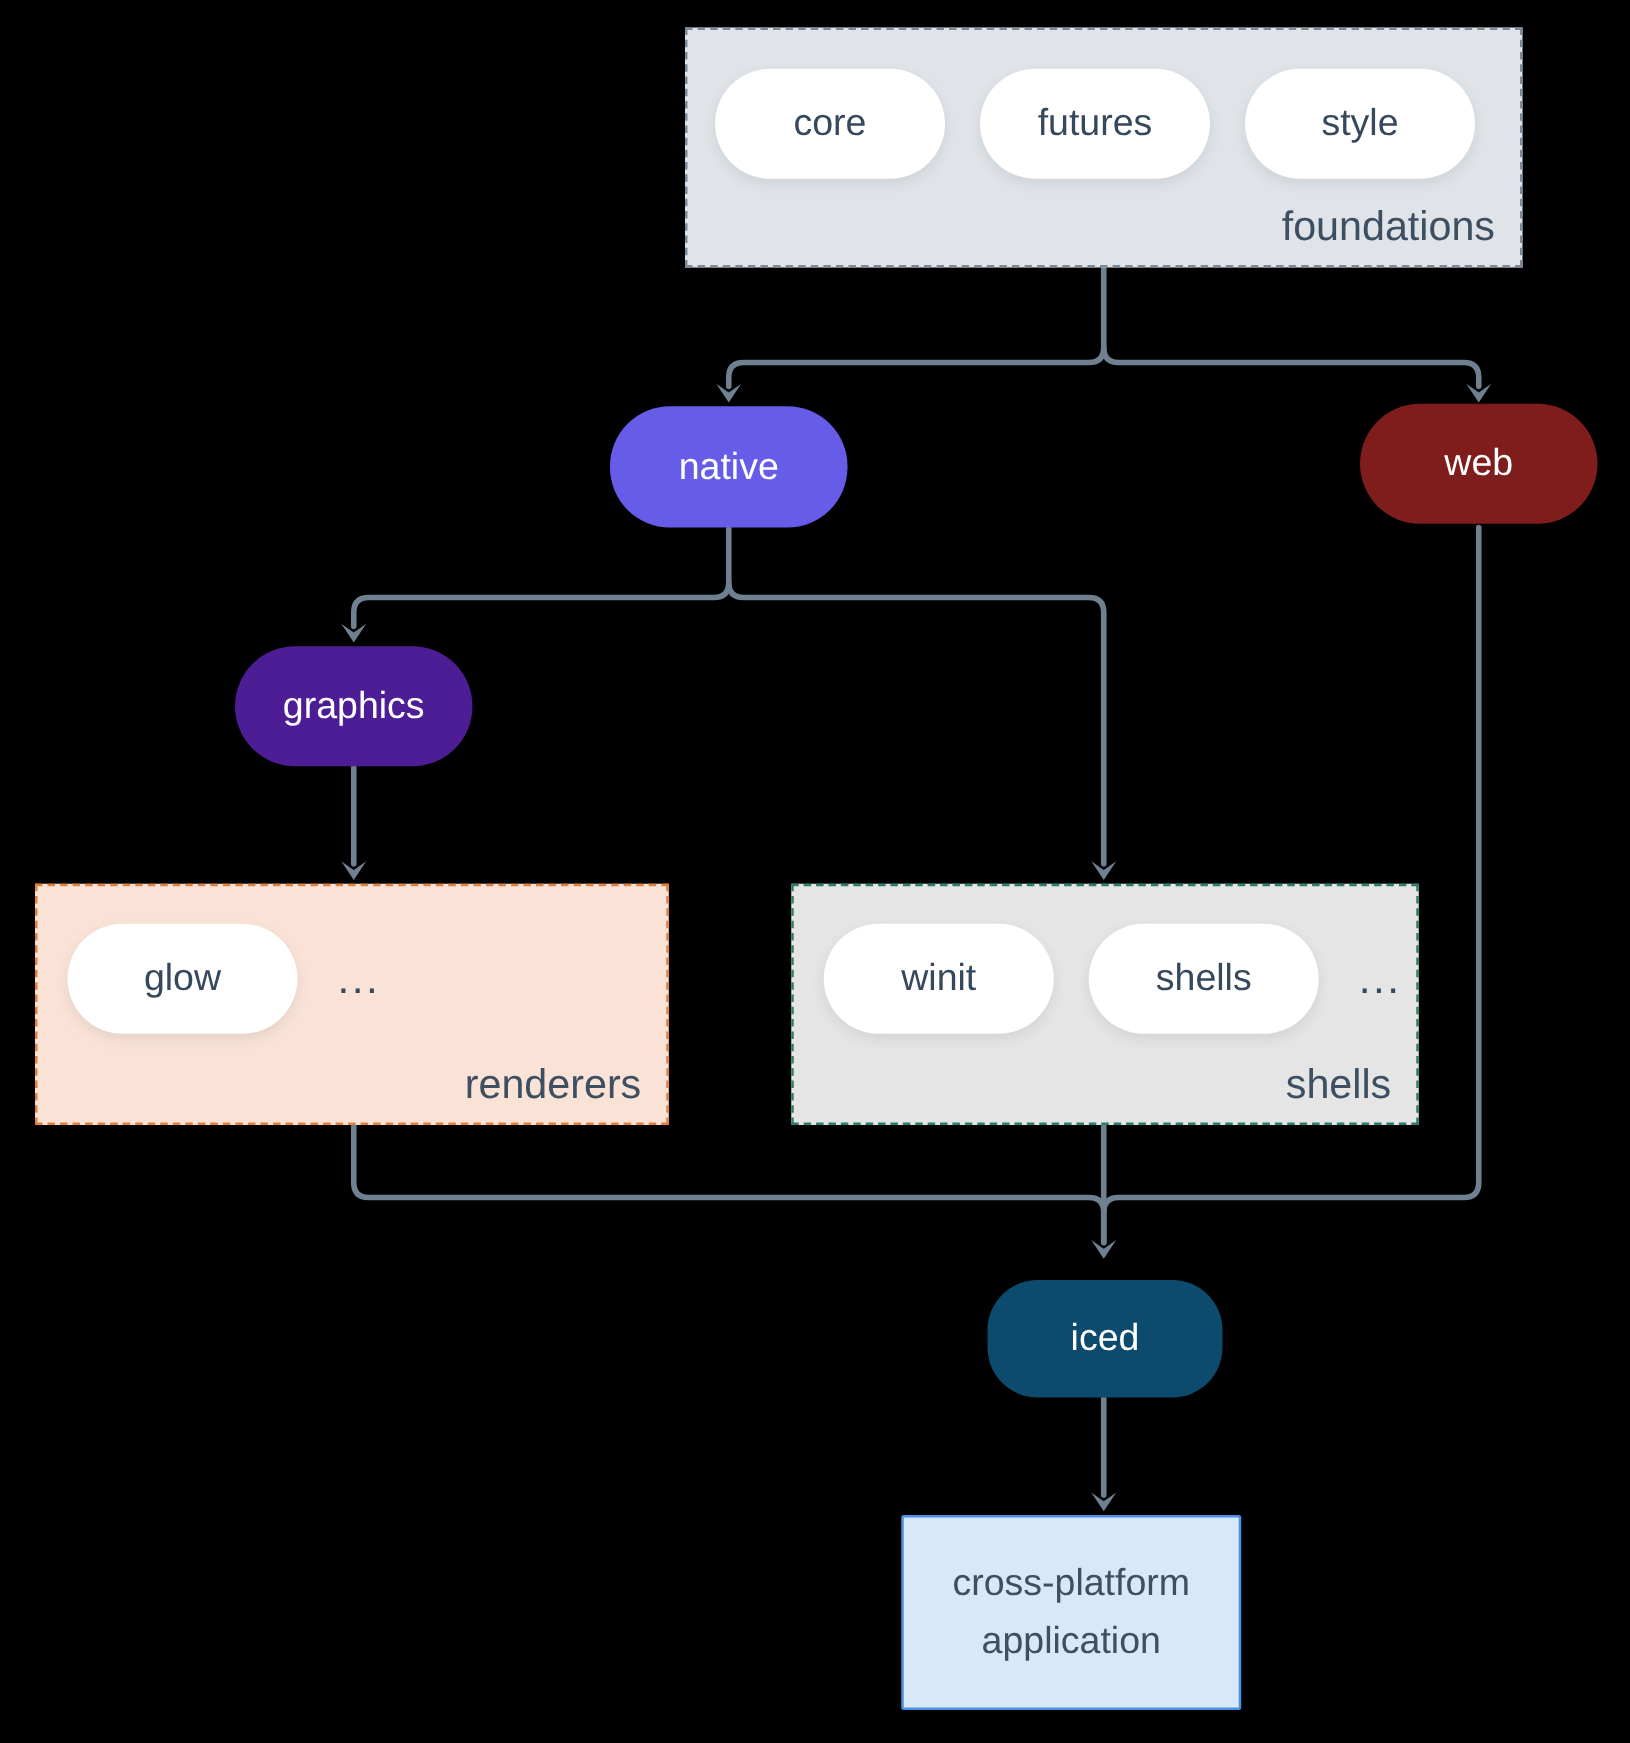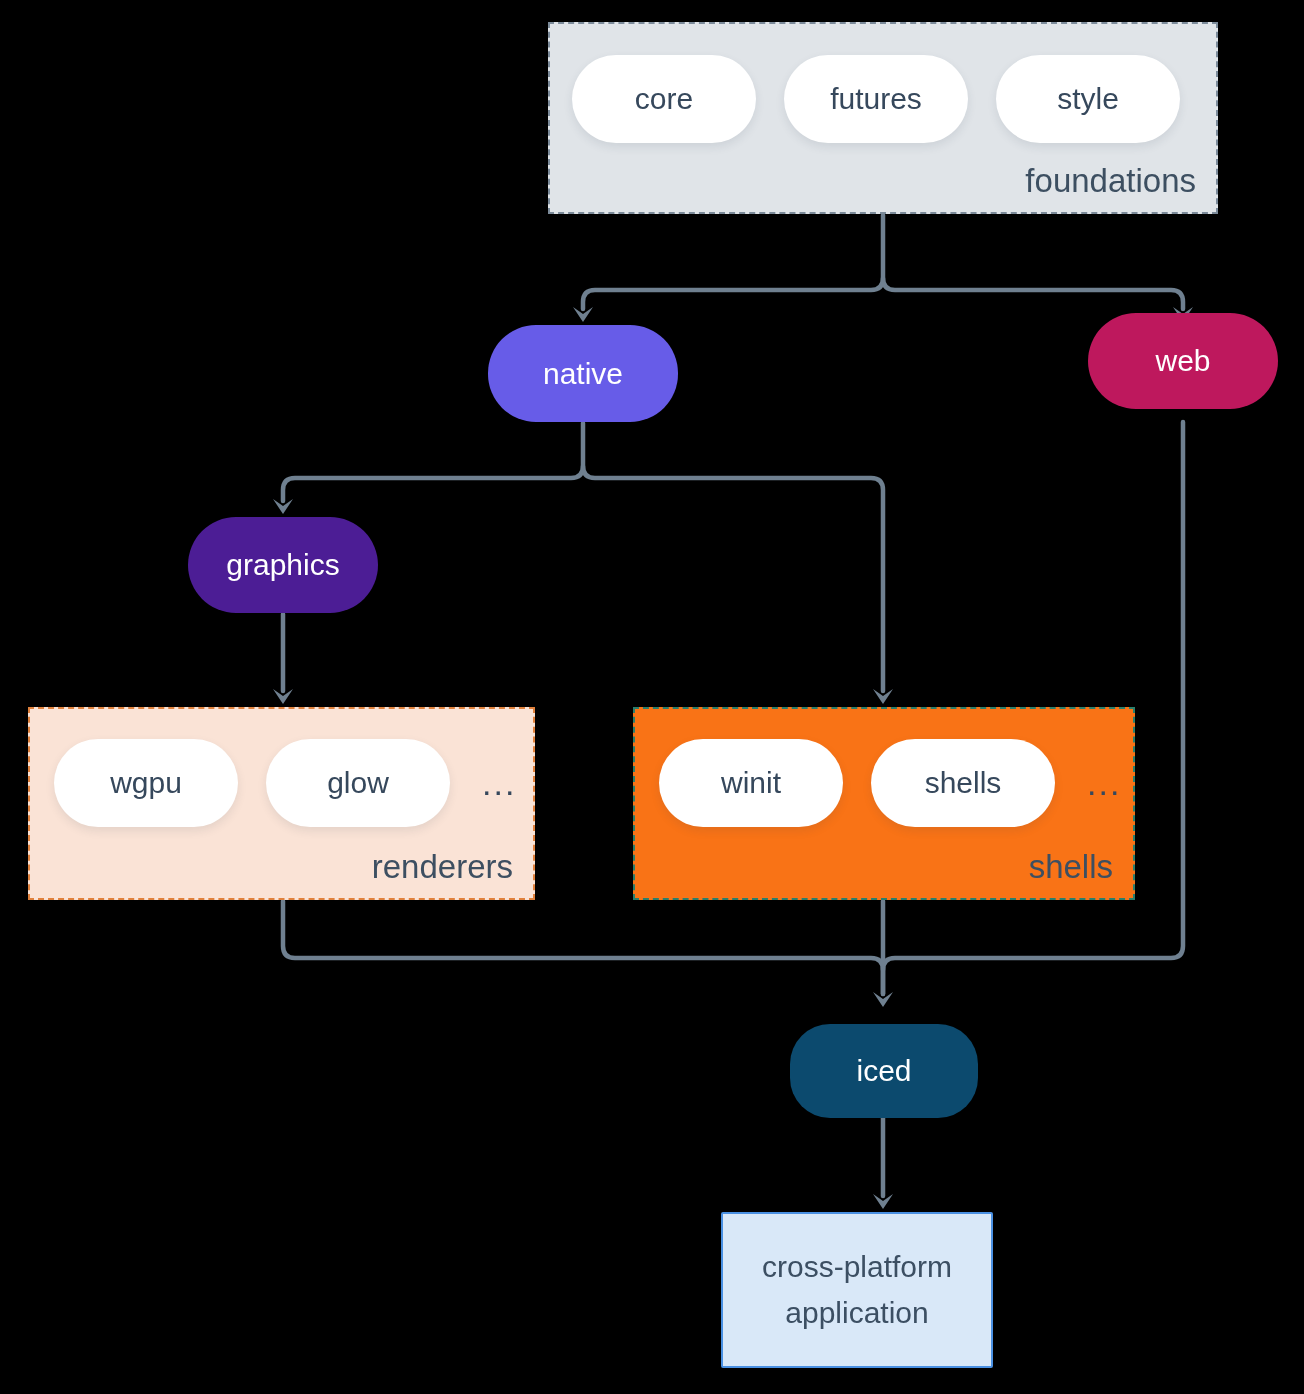--- a/index.html
+++ b/index.html
@@ -62,36 +62,36 @@
   }
   #foundations .pill-row { left: 22px; top: 31px; }
 
   #renderers {
     left: 28px; top: 707px; width: 507px; height: 193px;
     background: #fae3d6;
     border: 2px dashed #e0813c;
   }
   #shells {
     left: 633px; top: 707px; width: 502px; height: 193px;
-    background: #f97316;
+    background: #e5e5e5;
     border: 2px dashed #2a7f6c;
   }
 
   
   .node {
     position: absolute;
     display: flex;
     align-items: center;
     justify-content: center;
     color: #ffffff;
     font-size: 30px;
     text-align: center;
   }
   #native   { left: 488px;  top: 325px;  width: 190px; height: 97px;  border-radius: 48px; background: #675ce8; }
-  #web      { left: 1088px; top: 313px;  width: 190px; height: 96px;  border-radius: 48px; background: #be185d; }
+  #web      { left: 1088px; top: 323px;  width: 190px; height: 96px;  border-radius: 48px; background: #7f1d1d; }
   #graphics { left: 188px;  top: 517px;  width: 190px; height: 96px;  border-radius: 48px; background: #4c1d95; }
   #iced     { left: 790px;  top: 1010px; width: 188px; height: 94px;  border-radius: 40px; background: #0c4a6e; margin-top: 14px; }
 
   #application {
     position: absolute;
     left: 721px; top: 1212px; width: 272px; height: 156px;
     box-sizing: border-box;
     background: #d9e8f8;
     border: 2px solid #4a90e2;
     border-radius: 2px;
@@ -142,21 +142,20 @@
     <div class="group-label">foundations</div>
   </div>
 
   <div id="native" class="node">native</div>
   <div id="web" class="node">web</div>
 
   <div id="graphics" class="node">graphics</div>
 
   <div id="renderers" class="group">
     <div class="pill-row">
-      <div class="pill">wgpu</div>
       <div class="pill">glow</div>
       <div class="ellipsis">...</div>
     </div>
     <div class="group-label">renderers</div>
   </div>
 
   <div id="shells" class="group">
     <div class="pill-row">
       <div class="pill">winit</div>
       <div class="pill">shells</div>

